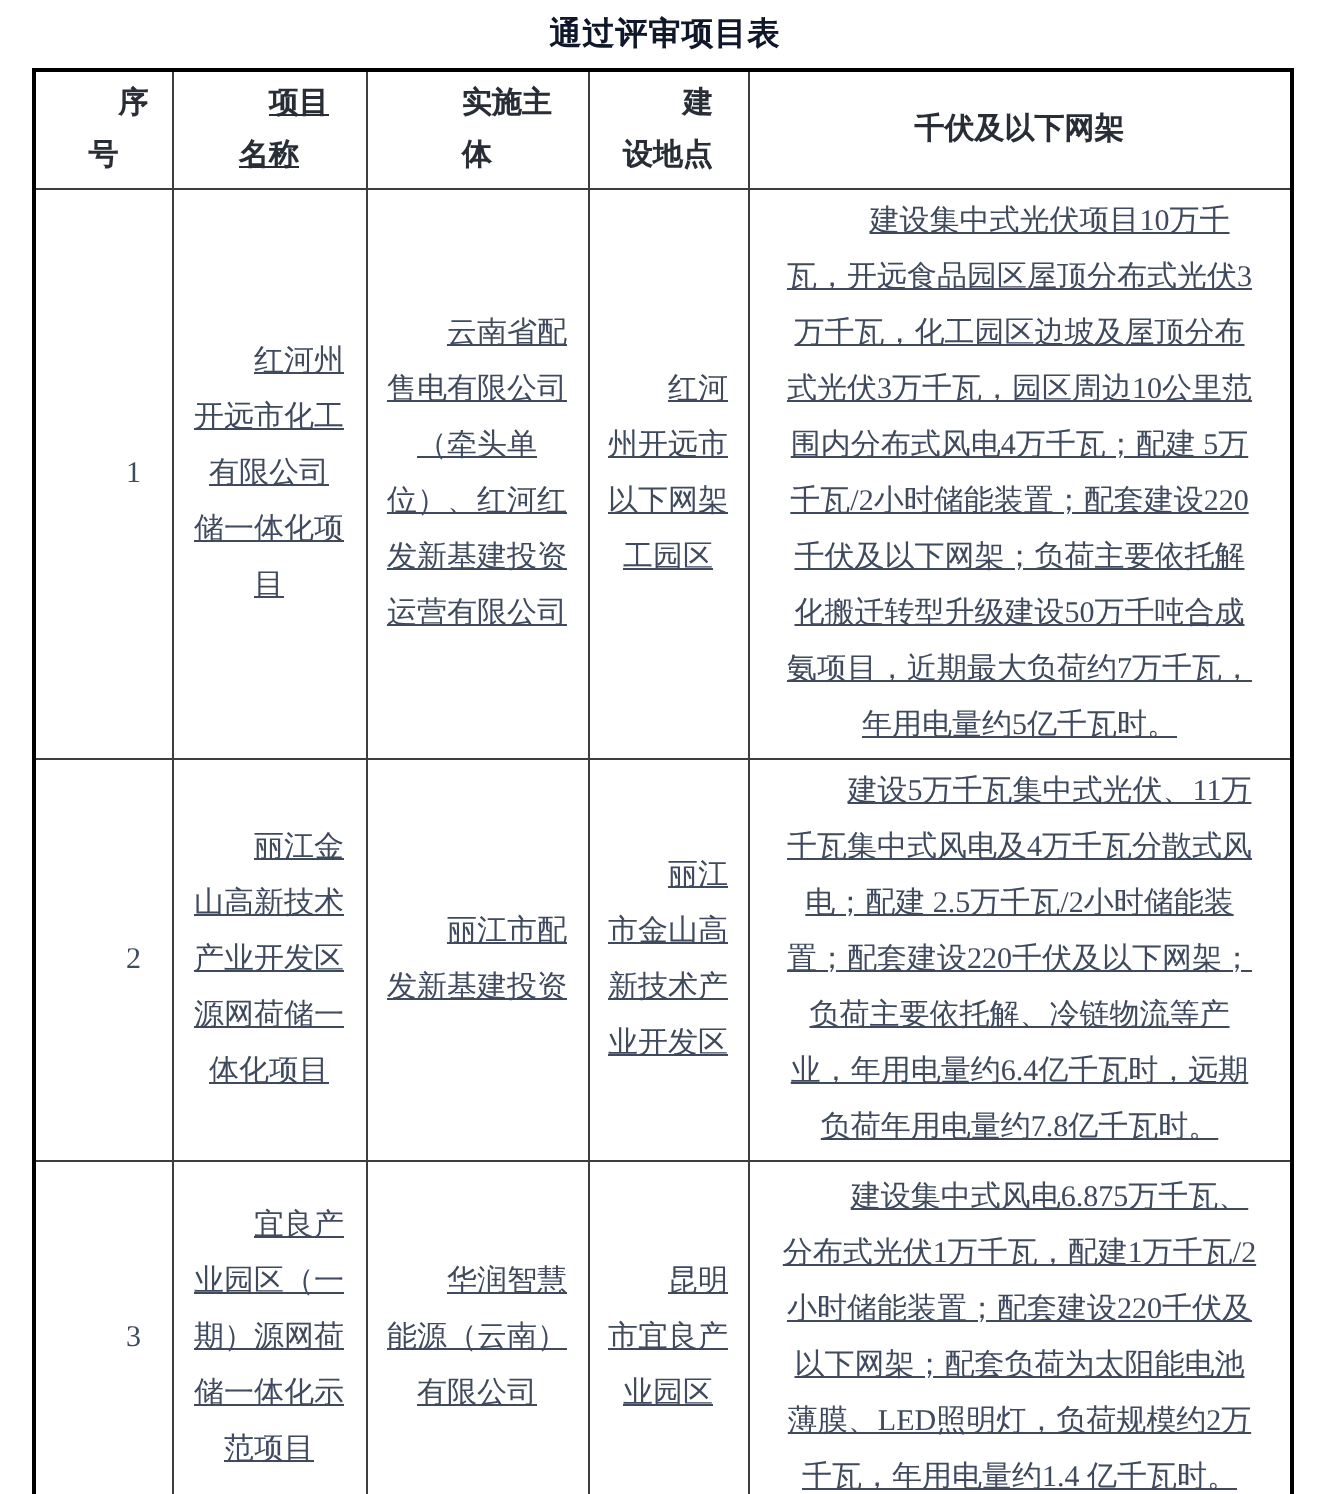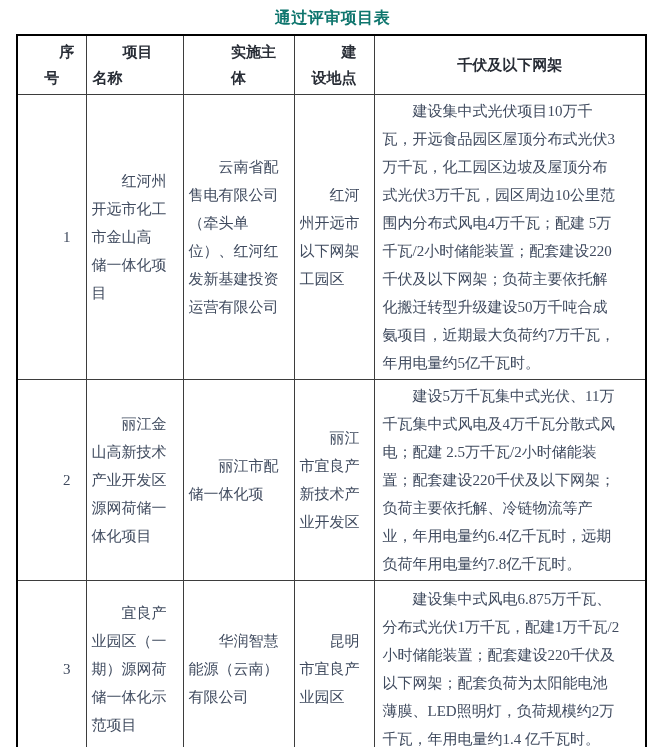--- a/index.html
+++ b/index.html
@@ -8,21 +8,21 @@
     font-family: "Liberation Serif", serif;
     color: #3f4a5e;
     overflow: hidden;
   }
   .title {
     text-align: center;
     font-family: "Liberation Sans", sans-serif;
     font-weight: bold;
     font-size: 16px;
     line-height: 20px;
-    color: #0f766e;
+    color: #0f172a;
     padding: 8px 0 6px 0;
     letter-spacing: 0.5px;
   }
   table.review {
     border-collapse: collapse;
     table-layout: fixed;
     width: 629px;
     margin-left: 16px;
     border: 2px solid #000000;
   }
@@ -46,21 +46,21 @@
     padding: 2px 6px;
   }
   td {
     font-size: 15px;
     line-height: 28px;
     color: #3f4a5e;
     padding: 18px 5px;
   }
   td.content { padding: 2px 8px; }
   .t-center { text-align: center; }
-  .t-left   { text-align: left; }
+  .t-left   { text-align: center; text-decoration: underline; }
   .indent   { text-indent: 2em; margin-top: 35px; }
   tr.hdr-row { height: 59px; }
   tr.r1 { height: 283px; }
   tr.r2 { height: 198px; }
   tr.r3 { height: 168px; }
 </style>
 </head>
 <body>
 
 <div class="page">
@@ -85,21 +85,21 @@
         <th class="t-center indent">建
 设地点</th>
         <th class="t-center">千伏及以下网架</th>
       </tr>
     </thead>
     <tbody>
       <tr class="r1">
         <td class="t-center indent">1</td>
         <td class="t-left indent">红河州
 开远市化工
-市金山高
+有限公司
 储一体化项
 目</td>
         <td class="t-left indent">云南省配
 售电有限公司
 （牵头单
 位）、红河红
 发新基建投资
 运营有限公司</td>
         <td class="t-left indent">红河
 州开远市
@@ -117,23 +117,23 @@
 年用电量约5亿千瓦时。</td>
       </tr>
       <tr class="r2">
         <td class="t-center indent">2</td>
         <td class="t-left indent">丽江金
 山高新技术
 产业开发区
 源网荷储一
 体化项目</td>
         <td class="t-left indent">丽江市配
-储一体化项</td>
+发新基建投资</td>
         <td class="t-left indent">丽江
-市宜良产
+市金山高
 新技术产
 业开发区</td>
         <td class="t-left indent content">建设5万千瓦集中式光伏、11万
 千瓦集中式风电及4万千瓦分散式风
 电；配建 2.5万千瓦/2小时储能装
 置；配套建设220千伏及以下网架；
 负荷主要依托解、冷链物流等产
 业，年用电量约6.4亿千瓦时，远期
 负荷年用电量约7.8亿千瓦时。</td>
       </tr>

